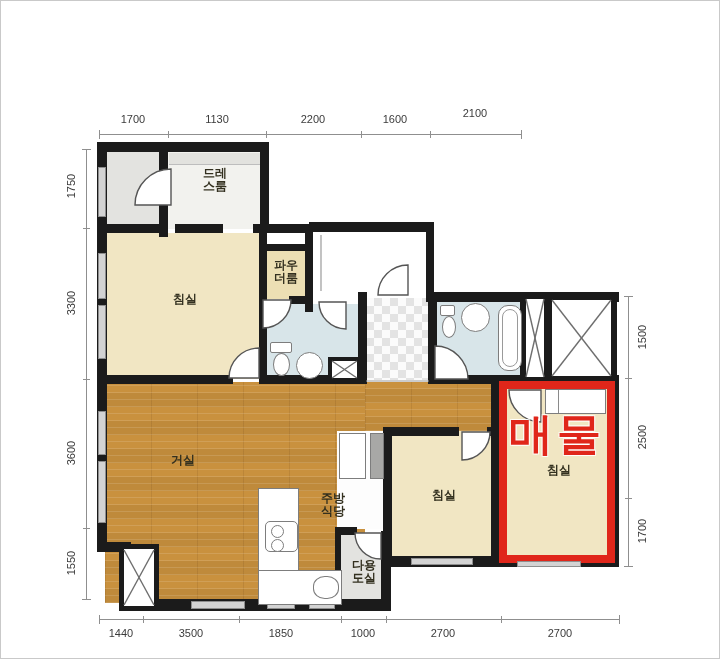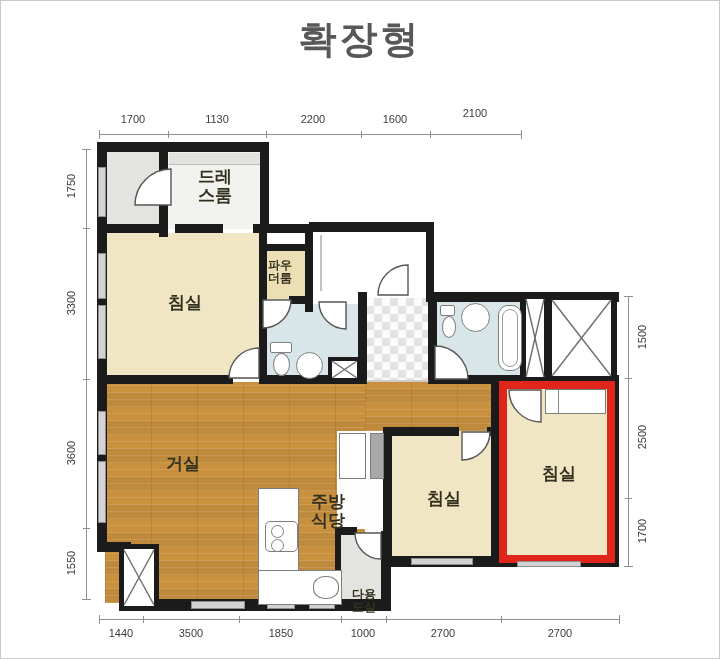--- a/index.html
+++ b/index.html
@@ -21,42 +21,41 @@
   .checker{background:repeating-conic-gradient(#e3e3e3 0% 25%, #fbfbfb 0% 50%) 0 0/16px 16px;}
   
   .wall{position:absolute;background:#1b1b1b;z-index:10;}
   .win{position:absolute;background:#d3d3d3;border:1px solid #8e8e8e;box-sizing:border-box;z-index:12;}
   .xbox{position:absolute;background:#ffffff;border:5px solid #1b1b1b;box-sizing:border-box;z-index:12;}
   
   .fix{position:absolute;background:#ffffff;border:1.4px solid #7d7d7d;box-sizing:border-box;z-index:15;}
   .round{border-radius:50%;}
   .thinline{position:absolute;background:#9a9a9a;z-index:14;}
   
-  .room-label{position:absolute;z-index:30;color:#33301f;font-weight:bold;font-size:17px;line-height:1.12;text-align:center;white-space:nowrap;}
+  .room-label{position:absolute;z-index:30;color:#33301f;font-weight:bold;font-size:12px;line-height:1.12;text-align:center;white-space:nowrap;}
   .room-label.small{font-size:12px;}
   
   .dimline{position:absolute;background:#8f8f8f;z-index:30;}
   .tick{position:absolute;background:#8f8f8f;z-index:30;}
   .dim{position:absolute;z-index:30;color:#3b3b3b;font-size:11px;width:50px;text-align:center;}
   .dim.vert{width:44px;transform:rotate(-90deg);}
   #title{position:absolute;top:13px;left:0;right:0;text-align:center;z-index:30;
          font-size:38px;font-weight:bold;color:#58585a;letter-spacing:3px;}
   #sale-box{position:absolute;left:498px;top:380px;width:116px;height:182px;box-sizing:border-box;
             border:8px solid #e0261a;background:#f1e6c3;z-index:20;}
   #sale-text{position:absolute;left:498px;top:404px;width:116px;text-align:center;z-index:30;
              font-size:44px;font-weight:900;color:#e0261a;letter-spacing:4px;
              text-shadow:-1px -1px 0 rgba(255,255,255,.75),1px -1px 0 rgba(255,255,255,.75),-1px 1px 0 rgba(255,255,255,.75),1px 1px 0 rgba(255,255,255,.75);}
   svg.overlay{position:absolute;left:0;top:0;z-index:25;pointer-events:none;}
 </style>
 </head>
 <body>
 
 <div id="canvas">
 
-  <div id="title">확장형</div>
 
   <div class="floor gray" style="left:104px;top:149px;width:58px;height:78px;"></div>
   <div class="floor lightroom" style="left:166px;top:149px;width:96px;height:79px;"></div>
   <div class="abs" style="left:168px;top:152px;width:92px;height:11px;background:#e2e2de;border-bottom:1px solid #bdbdbd;z-index:5;"></div>
   <div class="floor beige" style="left:104px;top:232px;width:158px;height:146px;"></div>
   <div class="floor" style="left:312px;top:232px;width:115px;height:61px;background:#ffffff;"></div>
   <div class="floor beige2" style="left:266px;top:249px;width:40px;height:49px;"></div>
   <div class="floor bath" style="left:266px;top:303px;width:93px;height:75px;"></div>
   <div class="floor checker" style="left:365px;top:297px;width:65px;height:82px;"></div>
   <div class="floor bath" style="left:435px;top:301px;width:87px;height:77px;"></div>
@@ -136,20 +135,21 @@
   <div class="thinline" style="left:296px;top:584px;width:14px;height:1px;"></div>
   <div class="thinline" style="left:296px;top:589px;width:14px;height:1px;"></div>
   <div class="thinline" style="left:296px;top:594px;width:14px;height:1px;"></div>
   <div class="fix" style="left:338px;top:432px;width:27px;height:46px;"></div>
   <div class="abs" style="left:369px;top:432px;width:14px;height:46px;background:#a8a8a6;border:1px solid #7d7d7d;box-sizing:border-box;z-index:15;"></div>
 
   <div id="sale-box"></div>
   <div class="fix" style="left:544px;top:388px;width:61px;height:25px;z-index:23;">
     <div class="abs" style="left:12px;top:0;width:1px;height:100%;background:#8a8a8a;"></div>
   </div>
+  <div id="sale-text">매물</div>
 
   <svg class="overlay" width="718" height="657" viewBox="0 0 718 657">
     <g fill="#ffffff" stroke="#555555" stroke-width="1.4">
       <path d="M134,204 A36,36 0 0 1 170,168 L170,204 Z"></path>
       <path d="M228,377 A30,30 0 0 1 258,347 L258,377 Z"></path>
       <path d="M290,299 A28,28 0 0 1 262,327 L262,299 Z"></path>
       <path d="M318,301 A27,27 0 0 0 345,328 L345,301 Z"></path>
       <path d="M377,294 A30,30 0 0 1 407,264 L407,294 Z"></path>
       <path d="M434,345 A33,33 0 0 1 467,378 L434,378 Z"></path>
       <path d="M489,431 A28,28 0 0 1 461,459 L461,431 Z"></path>
@@ -169,32 +169,32 @@
     <g stroke="#9a9a9a" stroke-width="1.2">
       <line x1="365" y1="380" x2="428" y2="380"></line>
       <line x1="320" y1="234" x2="320" y2="290"></line>
     </g>
   </svg>
 
   <div class="room-label" style="left:186px;top:166px;width:56px;">
     <span style="display:block;">드레</span>
     <span style="display:block;">스룸</span>
   </div>
-  <div class="room-label small" style="left:254px;top:258px;width:50px;">
+  <div class="room-label small" style="left:260px;top:258px;width:50px;">
     <span style="display:block;">파우</span>
     <span style="display:block;">더룸</span>
   </div>
   <div class="room-label" style="left:156px;top:292px;width:56px;">침실</div>
   <div class="room-label" style="left:154px;top:453px;width:56px;">거실</div>
   <div class="room-label" style="left:292px;top:491px;width:52px;text-align:right;">
     <span style="display:block;">주방</span>
     <span style="display:block;">식당</span>
   </div>
   <div class="room-label small" style="left:340px;top:558px;width:46px;">
-    <span style="display:block;margin-top:29px;">다용</span>
+    <span style="display:block;">다용</span>
     <span style="display:block;">도실</span>
   </div>
   <div class="room-label" style="left:415px;top:488px;width:56px;">침실</div>
   <div class="room-label" style="left:530px;top:463px;width:56px;">침실</div>
 
   <div class="dimline" style="left:98px;top:133px;width:422px;height:1px;"></div>
   <div class="tick" style="left:98px;top:129px;width:1px;height:9px;"></div>
   <div class="tick" style="left:167px;top:130px;width:1px;height:7px;"></div>
   <div class="tick" style="left:265px;top:130px;width:1px;height:7px;"></div>
   <div class="tick" style="left:360px;top:130px;width:1px;height:7px;"></div>

